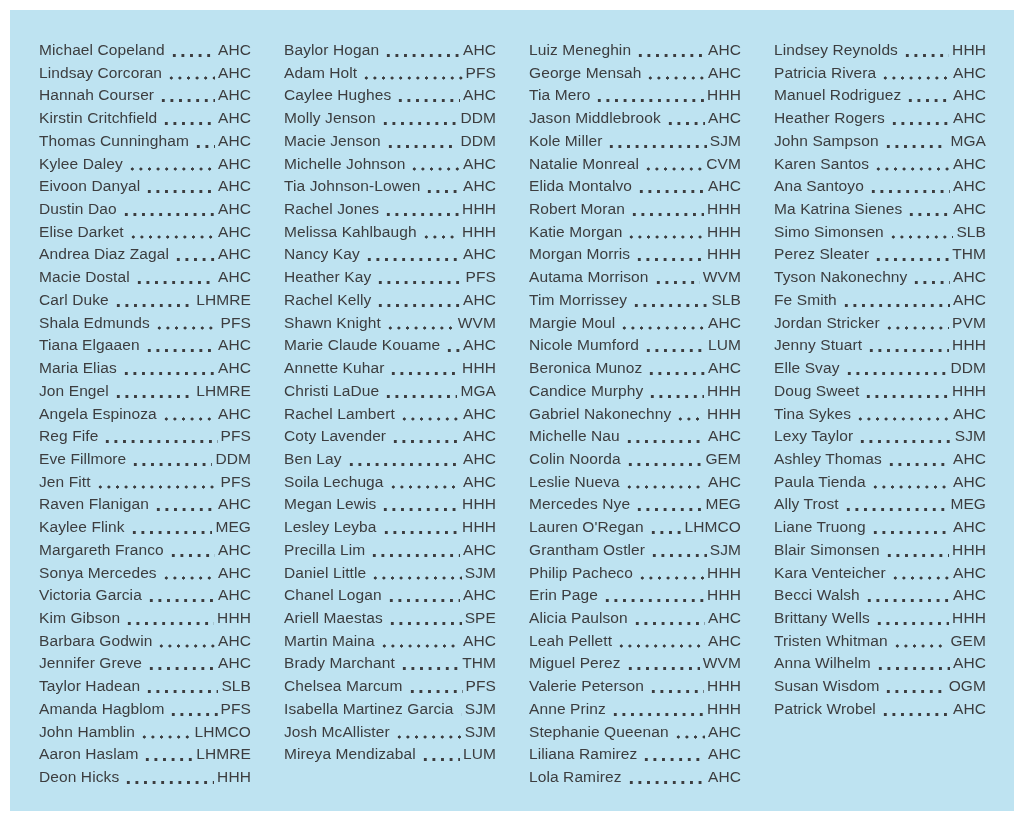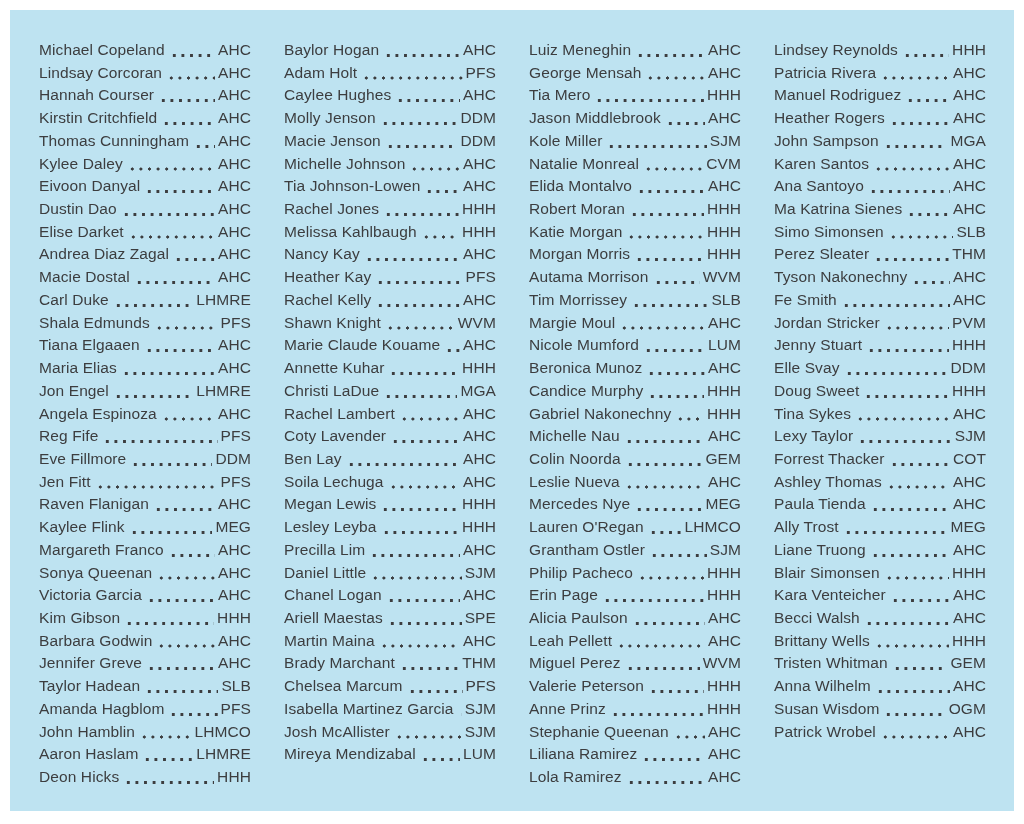--- a/index.html
+++ b/index.html
@@ -173,21 +173,21 @@
           <span class="nm">Kaylee Flink</span>
           <span class="dots"></span>
           <span class="code">MEG</span>
         </div>
         <div class="entry">
           <span class="nm">Margareth Franco</span>
           <span class="dots"></span>
           <span class="code">AHC</span>
         </div>
         <div class="entry">
-          <span class="nm">Sonya Queenan</span>
+          <span class="nm">Sonya Mercedes</span>
           <span class="dots"></span>
           <span class="code">AHC</span>
         </div>
         <div class="entry">
           <span class="nm">Victoria Garcia</span>
           <span class="dots"></span>
           <span class="code">AHC</span>
         </div>
         <div class="entry">
           <span class="nm">Kim Gibson</span>
@@ -642,25 +642,20 @@
         </div>
         <div class="entry">
           <span class="nm">Tina Sykes</span>
           <span class="dots"></span>
           <span class="code">AHC</span>
         </div>
         <div class="entry">
           <span class="nm">Lexy Taylor</span>
           <span class="dots"></span>
           <span class="code">SJM</span>
-        </div>
-        <div class="entry">
-          <span class="nm">Forrest Thacker</span>
-          <span class="dots"></span>
-          <span class="code">COT</span>
         </div>
         <div class="entry">
           <span class="nm">Ashley Thomas</span>
           <span class="dots"></span>
           <span class="code">AHC</span>
         </div>
         <div class="entry">
           <span class="nm">Paula Tienda</span>
           <span class="dots"></span>
           <span class="code">AHC</span>

